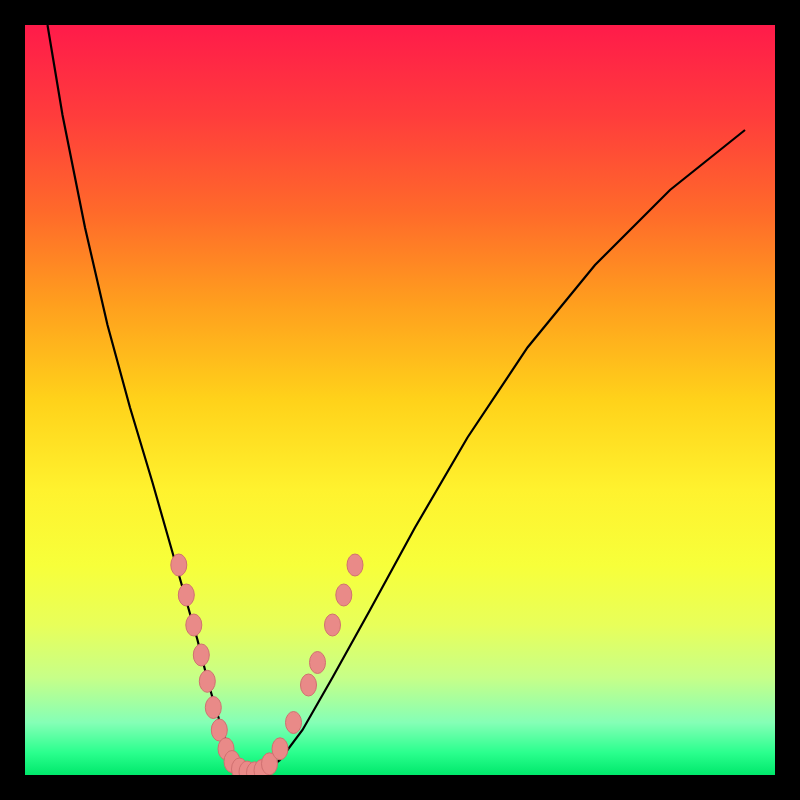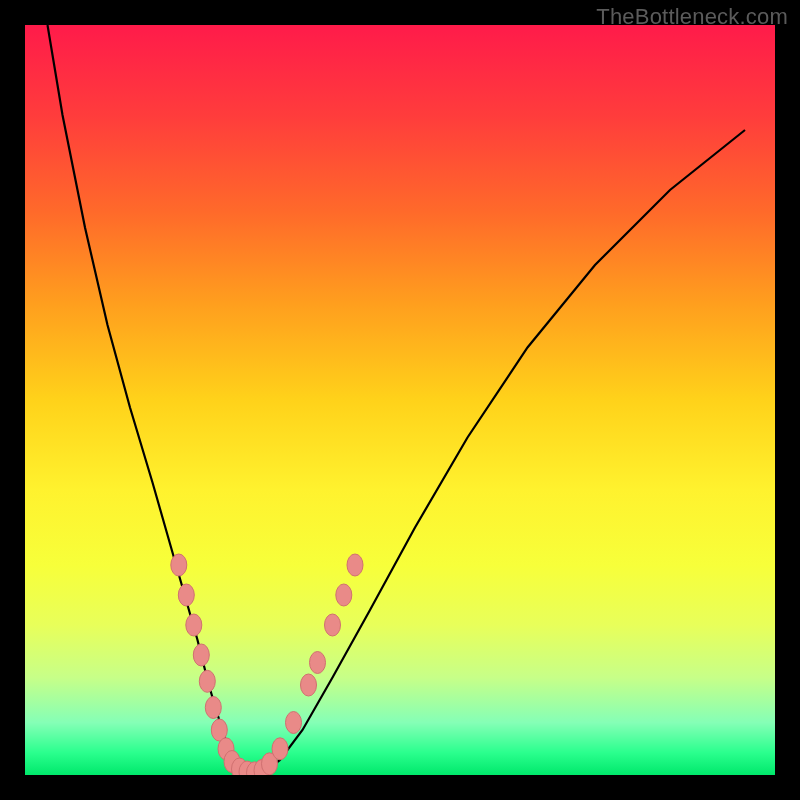--- a/index.html
+++ b/index.html
@@ -83,14 +83,13 @@
           <ellipse cx="255.0" cy="723.8" rx="8" ry="11" fill="#e98a88" stroke="#d07070" stroke-width="1"></ellipse>
           <ellipse cx="268.5" cy="697.5" rx="8" ry="11" fill="#e98a88" stroke="#d07070" stroke-width="1"></ellipse>
           <ellipse cx="283.5" cy="660.0" rx="8" ry="11" fill="#e98a88" stroke="#d07070" stroke-width="1"></ellipse>
           <ellipse cx="292.5" cy="637.5" rx="8" ry="11" fill="#e98a88" stroke="#d07070" stroke-width="1"></ellipse>
           <ellipse cx="307.5" cy="600.0" rx="8" ry="11" fill="#e98a88" stroke="#d07070" stroke-width="1"></ellipse>
           <ellipse cx="318.8" cy="570.0" rx="8" ry="11" fill="#e98a88" stroke="#d07070" stroke-width="1"></ellipse>
           <ellipse cx="330.0" cy="540.0" rx="8" ry="11" fill="#e98a88" stroke="#d07070" stroke-width="1"></ellipse>
         </g>
     </svg>
   </div>
-  <div class="watermark">TheBottleneck.com</div>
 </div>
 
 </body></html>

